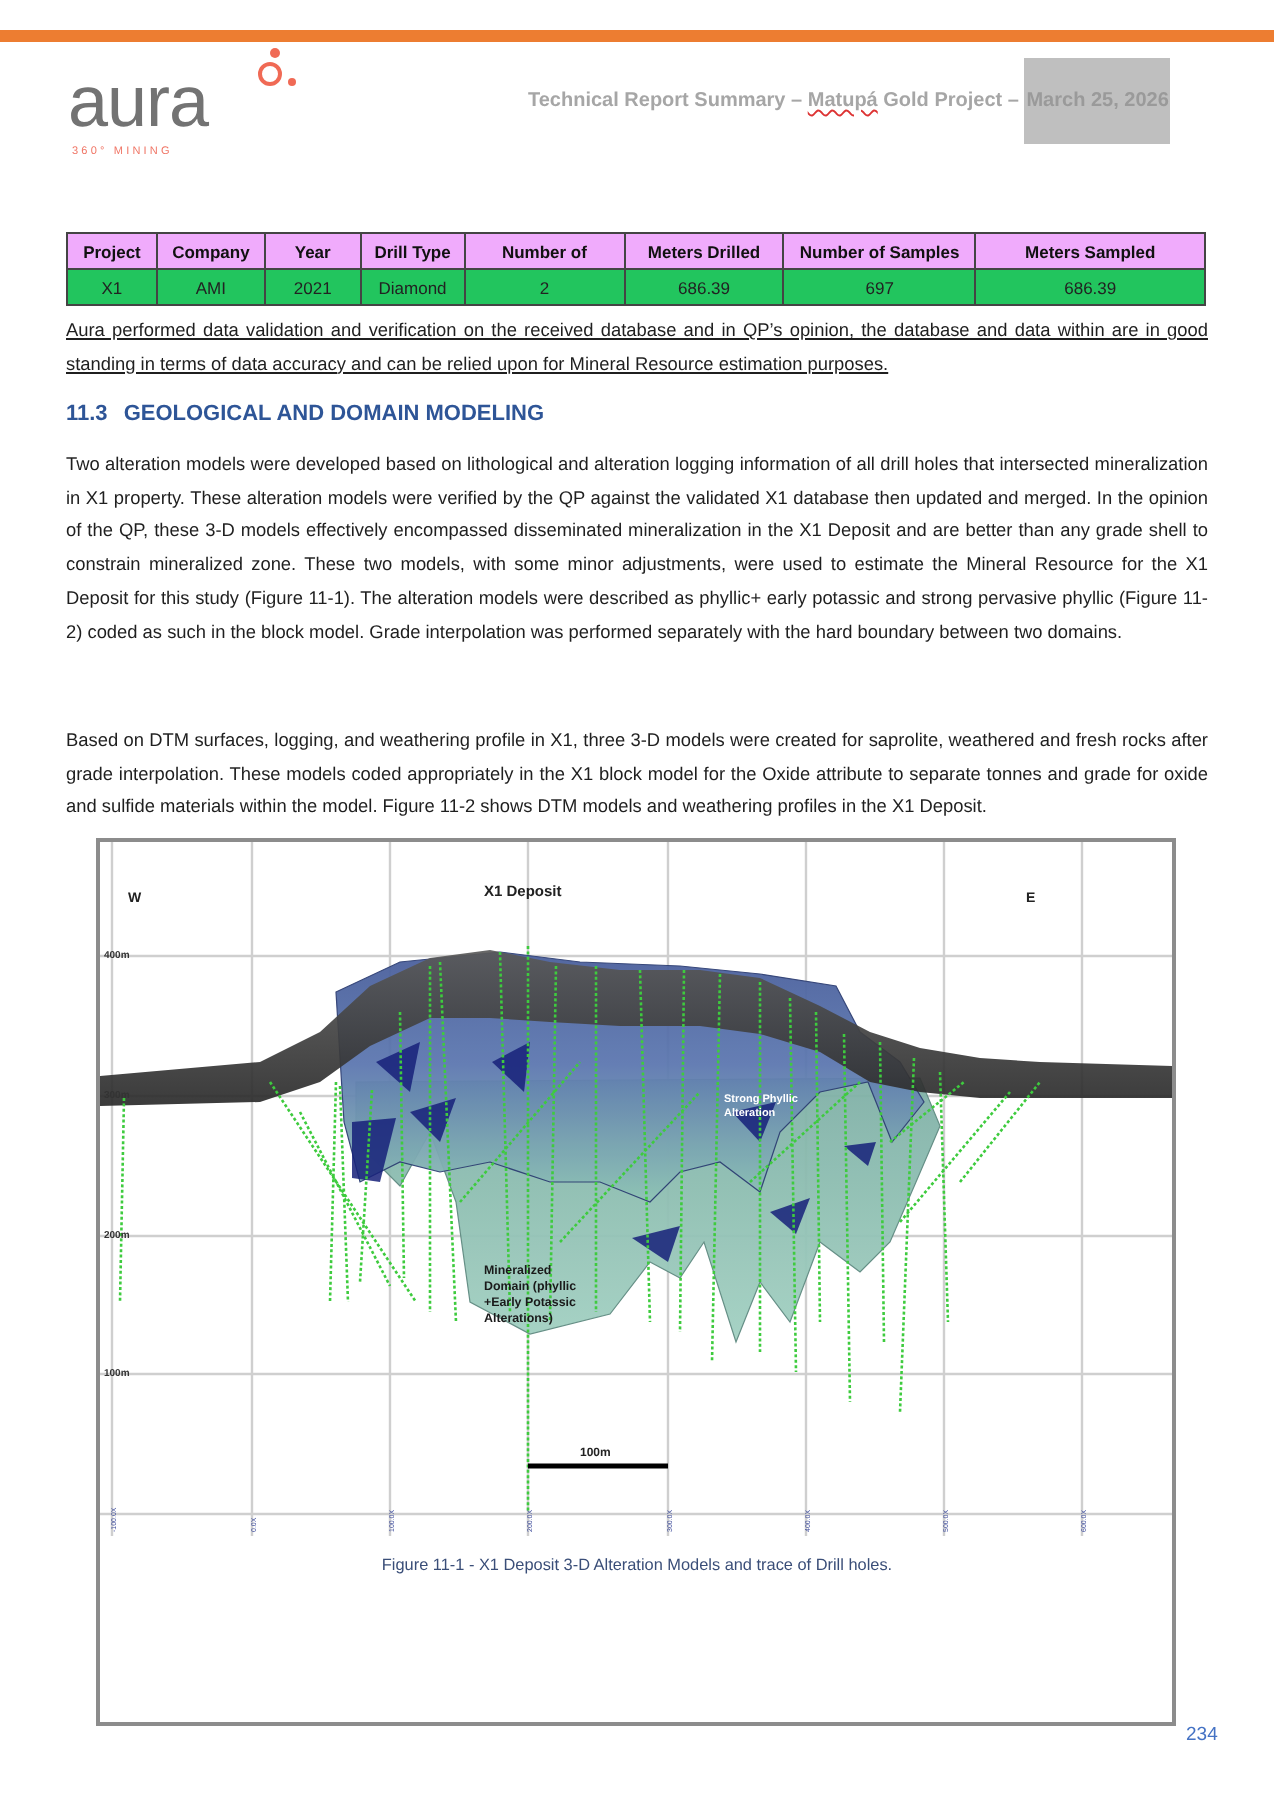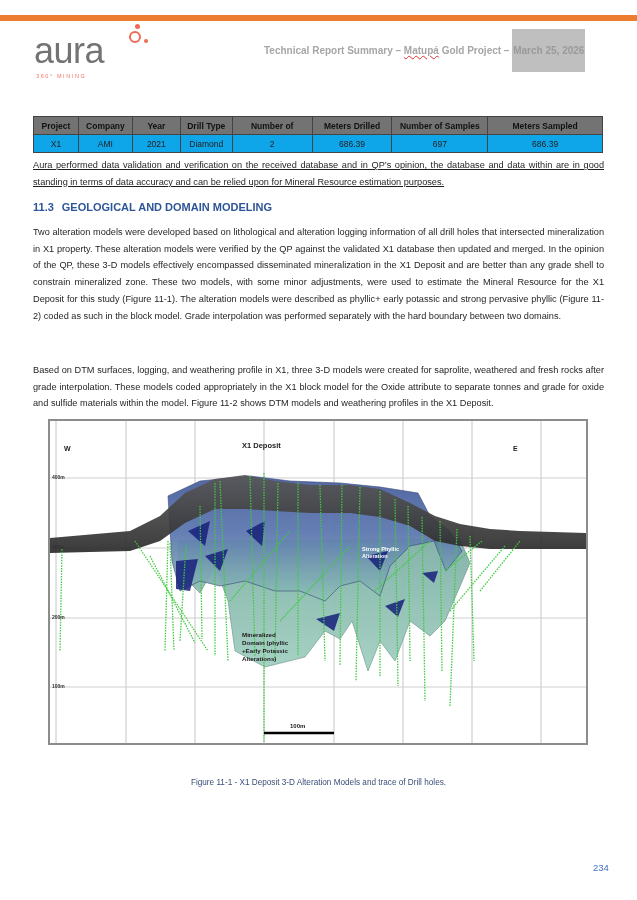--- a/index.html
+++ b/index.html
@@ -15,32 +15,32 @@
   .logo-dot.small { left: 101px; top: 0px; width: 5px; height: 5px; background: #f06a55; }
   .logo-dot.ring { left: 95px; top: 7px; width: 12px; height: 12px; border: 2.5px solid #f06a55; background: transparent; }
   .logo-dot.tiny { left: 110px; top: 15px; width: 4px; height: 4px; background: #f06a55; }
 
   .header-title { position: absolute; left: 264px; top: 45px; font-size: 10px; font-weight: bold; color: #a6a6a6; white-space: nowrap; }
   .header-title .under { text-decoration: underline wavy #d33; text-decoration-thickness: 1px; }
   .header-title .hl { background: #bfbfbf; color: #9a9a9a; padding: 16px 1px; }
 
   table.drill { position: absolute; left: 33px; top: 116px; width: 570px; border-collapse: collapse; font-size: 8.5px; }
   table.drill th, table.drill td { border: 1px solid #444; text-align: center; height: 18px; padding: 0 2px; }
-  table.drill th { background: #737373; font-weight: bold; color: #111; }
-  table.drill td { background: #0ea5e9; color: #222; }
+  table.drill th { background: #f0abfc; font-weight: bold; color: #111; }
+  table.drill td { background: #22c55e; color: #222; }
 
   .para { position: absolute; left: 33px; width: 571px; font-size: 9.2px; line-height: 16.7px; color: #1f1f1f; text-align: justify; }
   .para.p1 { top: 157px; text-decoration: underline; }
   .para.p2 { top: 224px; }
   .para.p3 { top: 346px; margin-top: 16px; }
 
   .section-heading { position: absolute; left: 33px; top: 201px; font-size: 11px; font-weight: bold; color: #2e5597; }
   .section-heading .num { margin-right: 8px; }
 
-  .figure { position: absolute; left: 48px; top: 419px; width: 540px; height: 326px; border: 2px solid #8c8c8c; border-right-width: 2px; background: #ffffff; overflow: hidden; }
+  .figure { position: absolute; left: 48px; top: 419px; width: 540px; height: 444px; border: 2px solid #8c8c8c; border-right-width: 2px; background: #ffffff; overflow: hidden; }
   .figure svg { position: absolute; left: 0; top: 0; }
 
   .caption { position: absolute; left: 0; width: 637px; top: 778px; text-align: center; font-size: 8.2px; color: #3a4e78; }
   .page-num { position: absolute; left: 593px; top: 862px; font-size: 9.5px; color: #4472c4; }
 </style>
 </head>
 <body>
 
 <div class="top-bar"></div>
 

